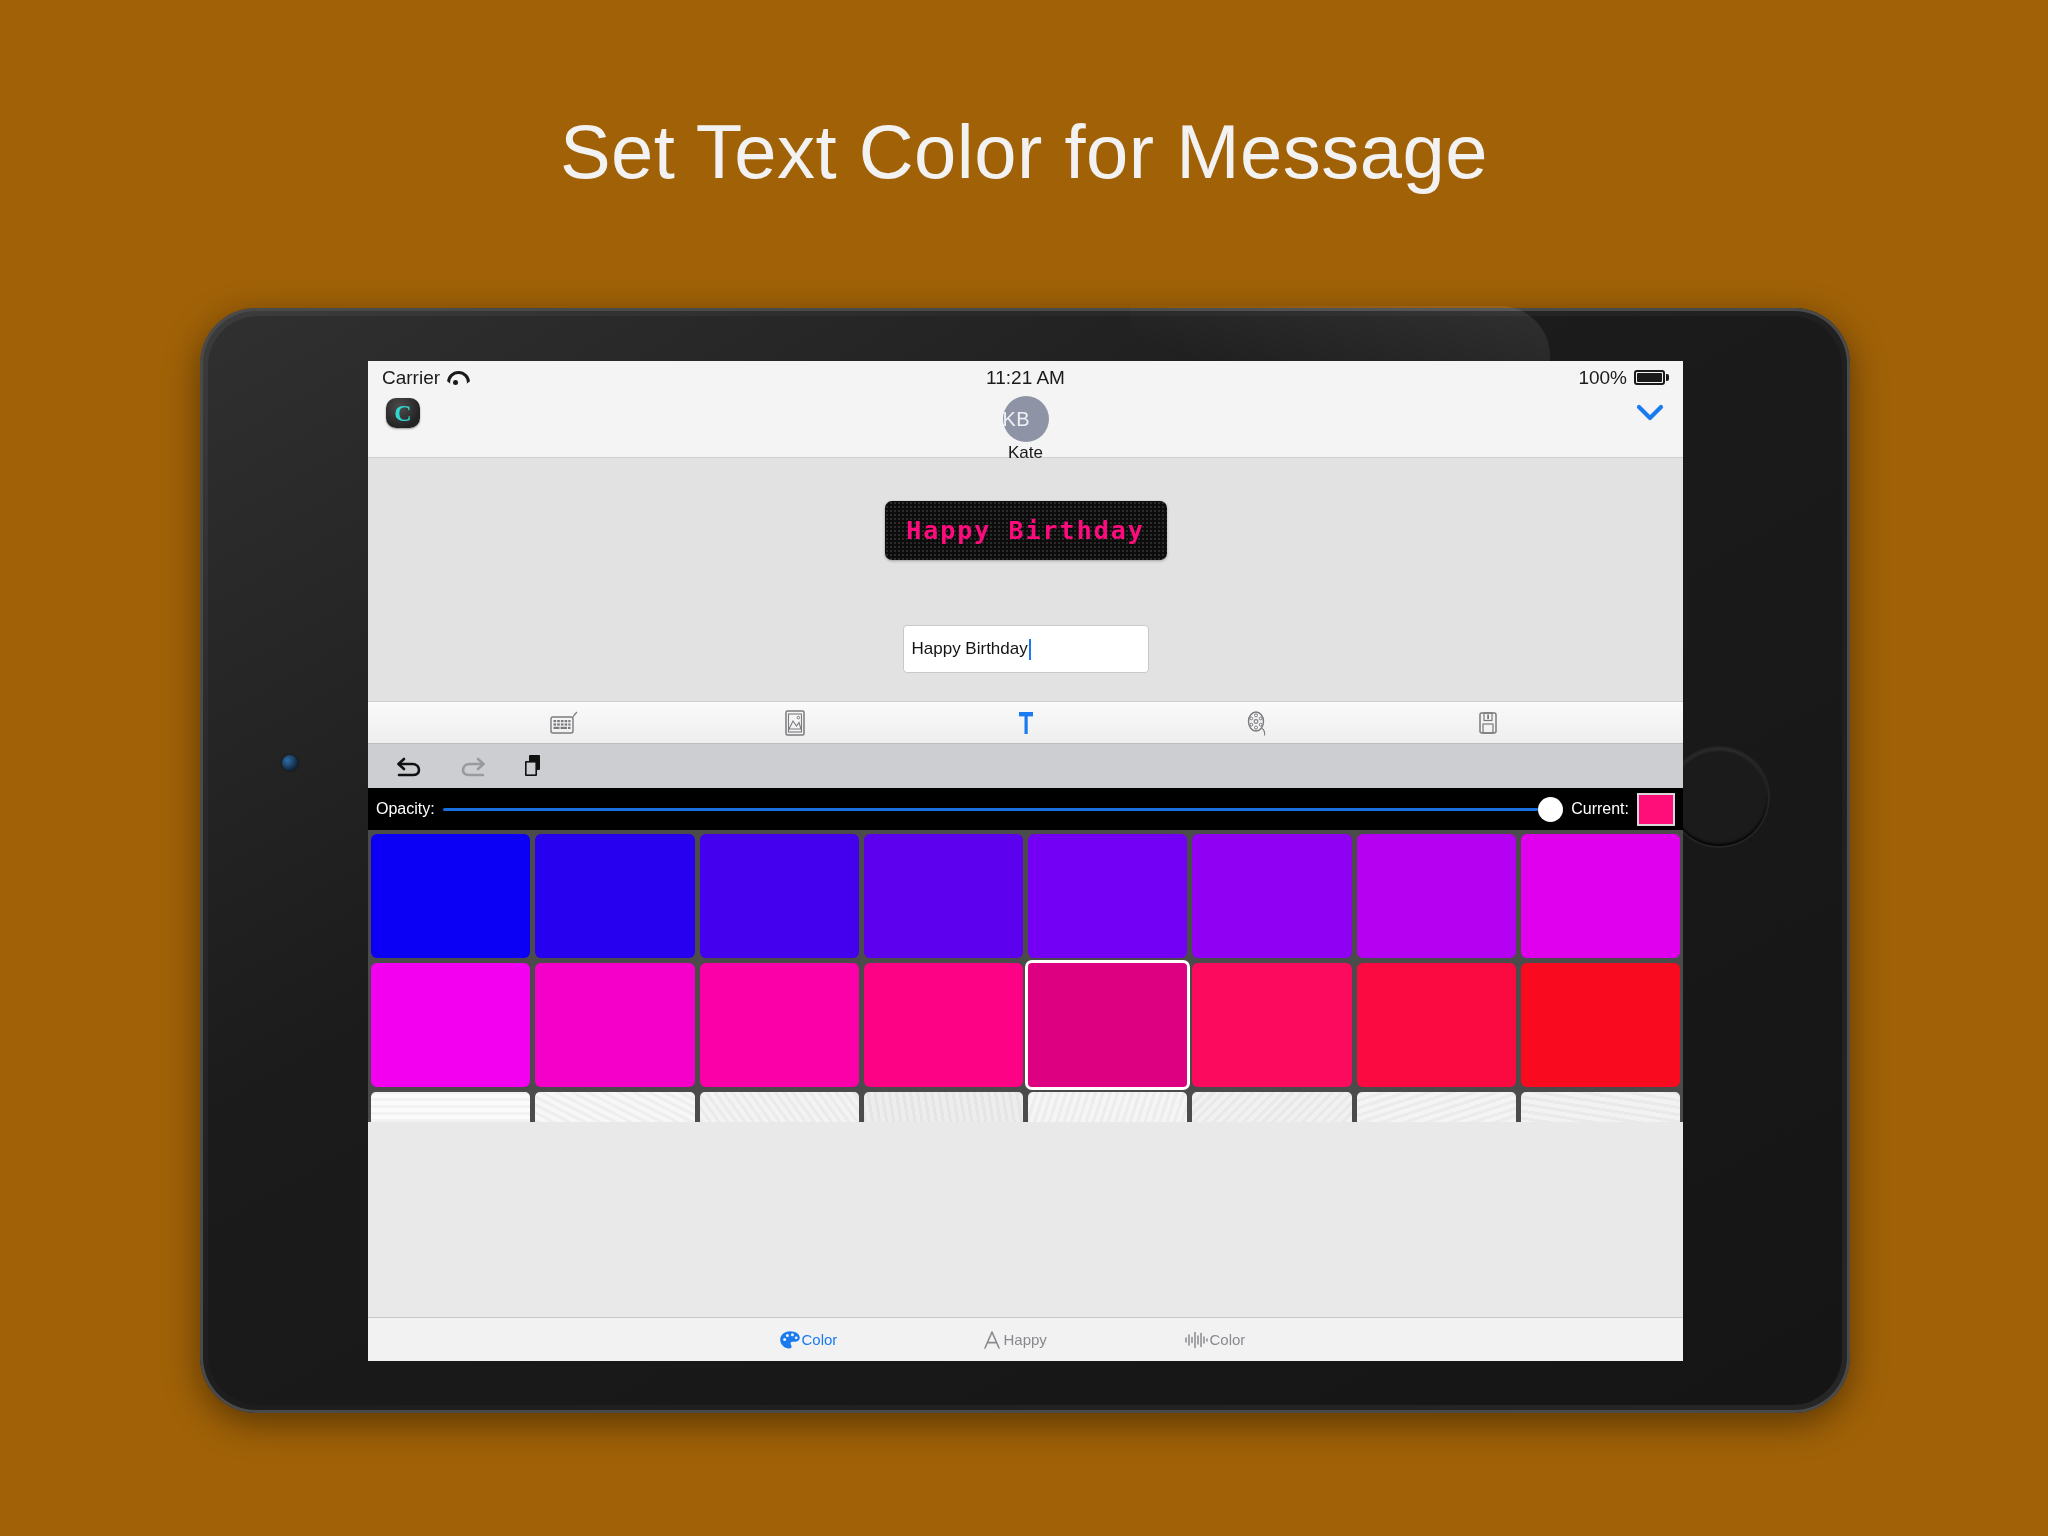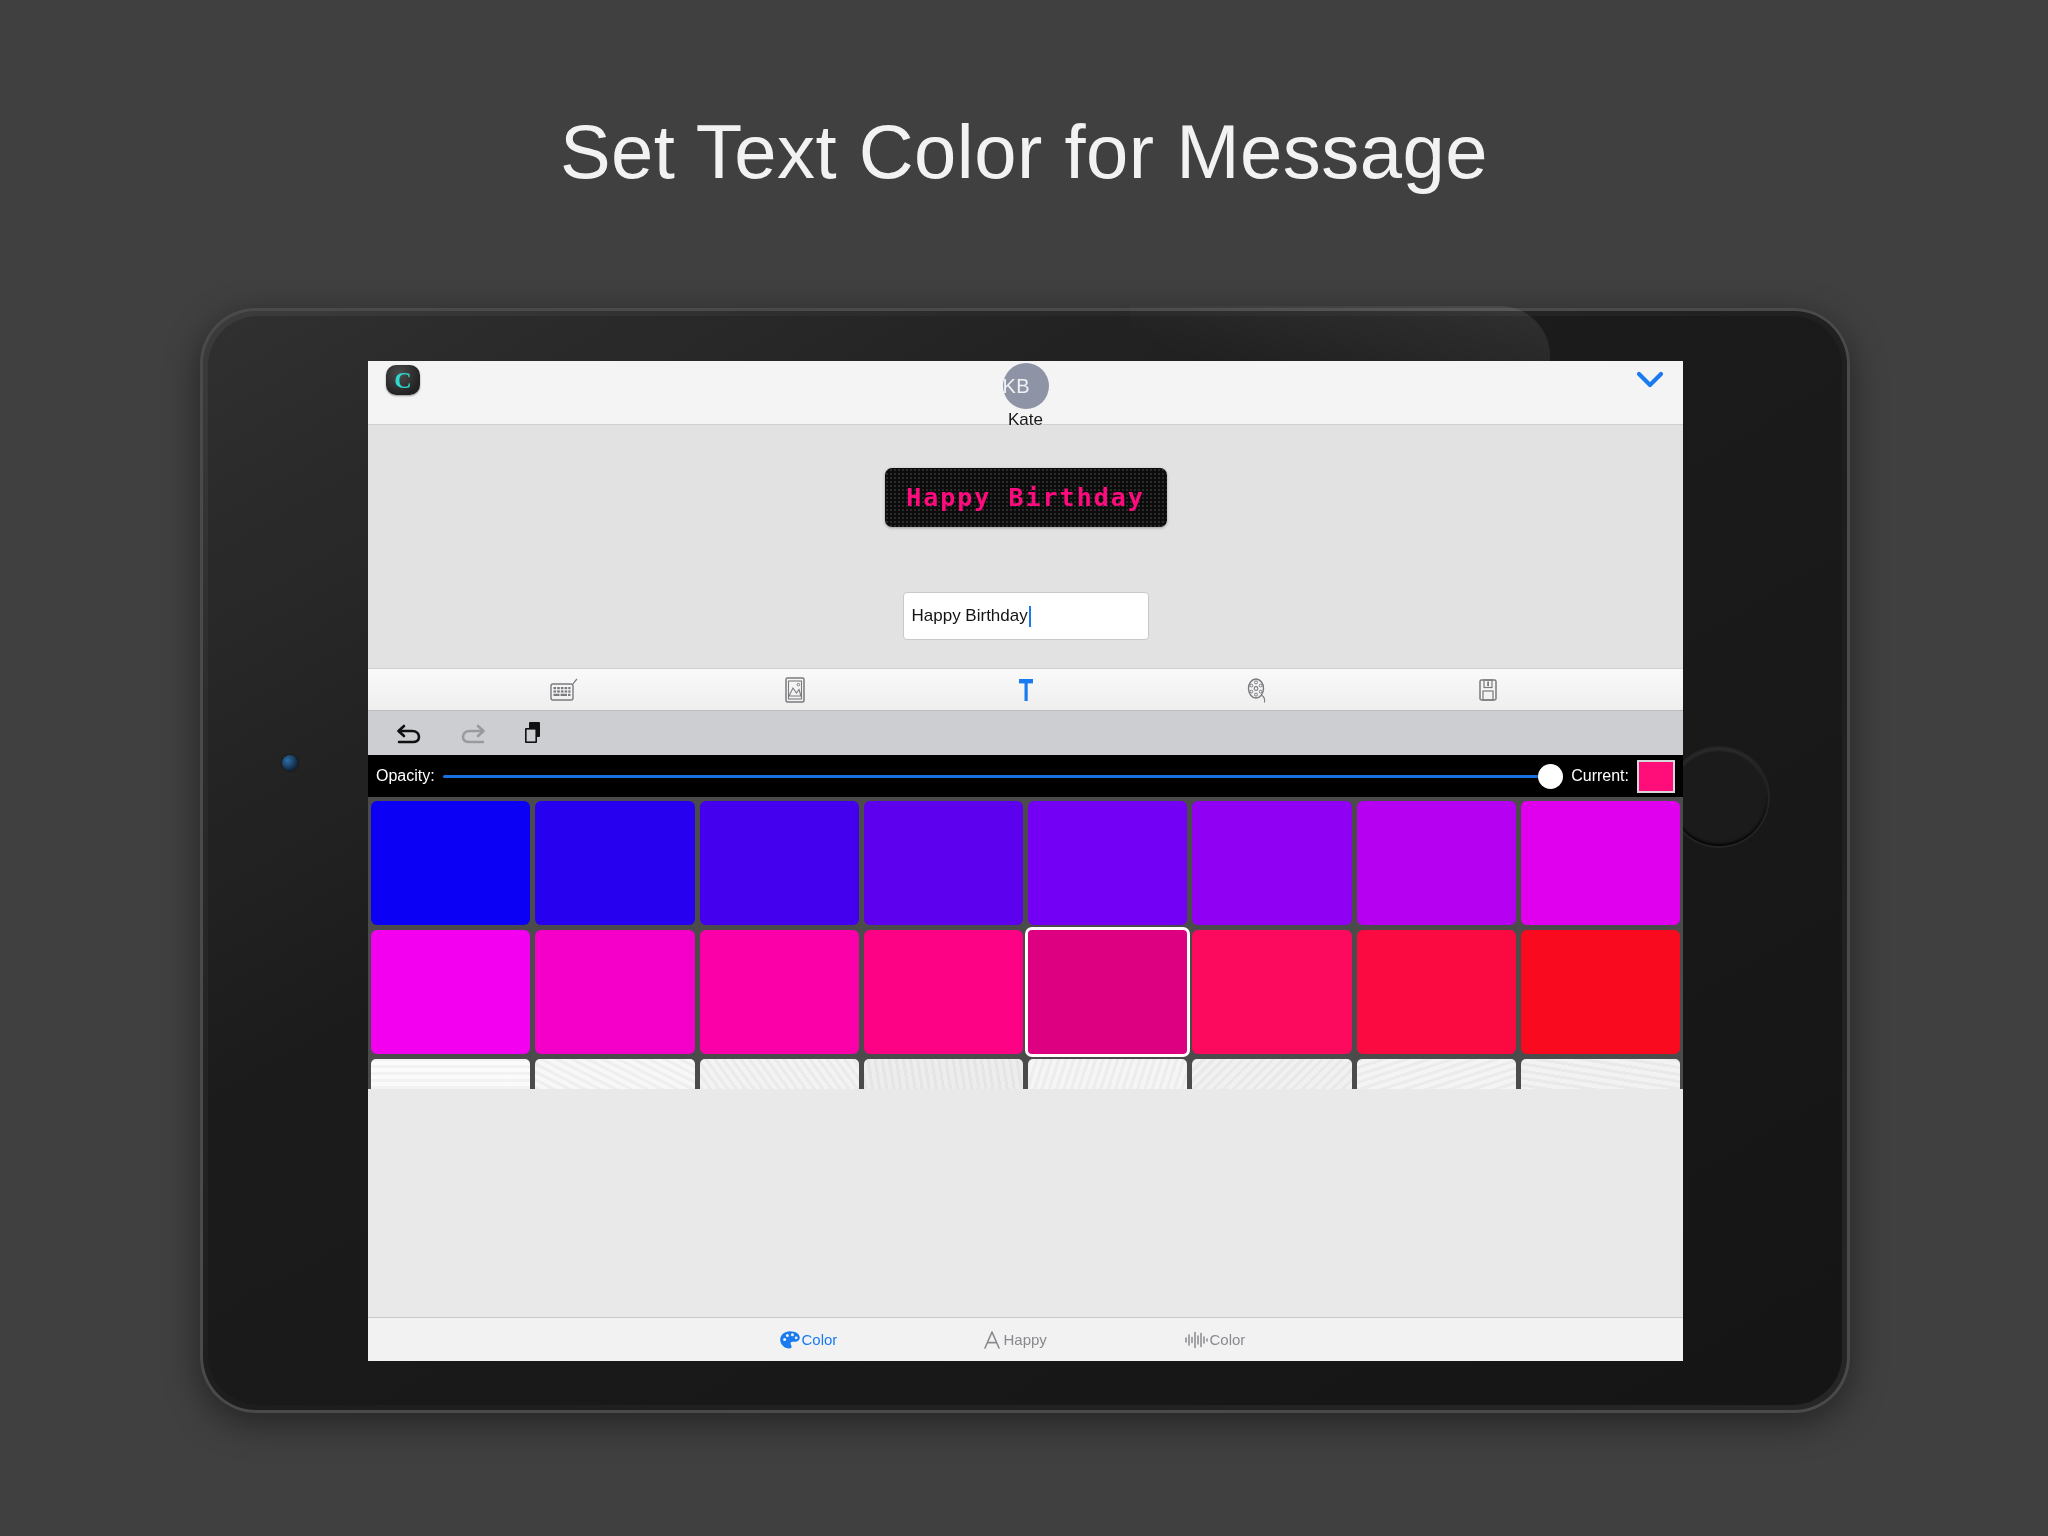--- a/index.html
+++ b/index.html
@@ -2,21 +2,21 @@
 <html><head>
 <meta charset="utf-8">
 <title>Set Text Color for Message</title>
 <style>
   * { margin:0; padding:0; box-sizing:border-box; }
   html,body{
     width:2048px; height:1536px; overflow:hidden;
     background:#585858;
     font-family:"Liberation Sans", sans-serif;
   }
-  .stage{ position:relative; width:2048px; height:1536px; background:#404040; }
+  .stage{ position:relative; width:2048px; height:1536px; background:#a16207; }
 
   
   .headline{
     position:absolute; top:108px; left:0; width:2048px;
     text-align:center; color:#f2f2f2;
     font-size:76px; font-weight:300; letter-spacing:.5px;
     font-family:"Liberation Sans", sans-serif;
     white-space:nowrap;
   }
 
@@ -207,20 +207,36 @@
   <div class="headline">Set Text Color for Message</div>
 
   <div class="device">
     <div class="device-inner-edge"></div>
     <div class="corner-shine"></div>
     <div class="cam-dot"></div>
     <div class="home-btn"></div>
 
     <div class="screen">
 
+      <div class="statusbar">
+        <div class="sb-left">
+          <span>Carrier</span>
+          <span class="wifi"></span>
+        </div>
+        <div class="sb-center">11:21 AM</div>
+        <div class="sb-right">
+          <span>100%</span>
+          <span class="battery">
+            <span class="batt-body">
+                <span class="batt-fill" style="width:100%"></span>
+              </span>
+            <span class="batt-cap"></span>
+          </span>
+        </div>
+      </div>
 
       <div class="navbar">
         <div class="app-logo">
           <span>C</span>
         </div>
         <div class="contact">
           <div class="avatar">
             <span>KB</span>
           </div>
           <div class="contact-name">Kate</div>

